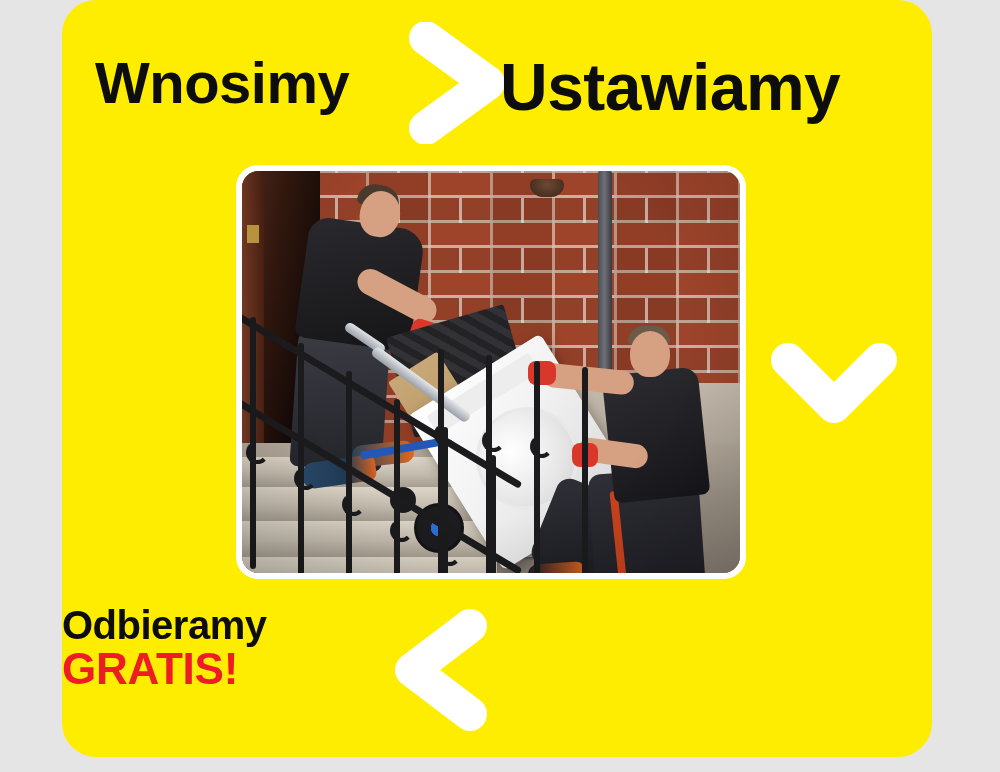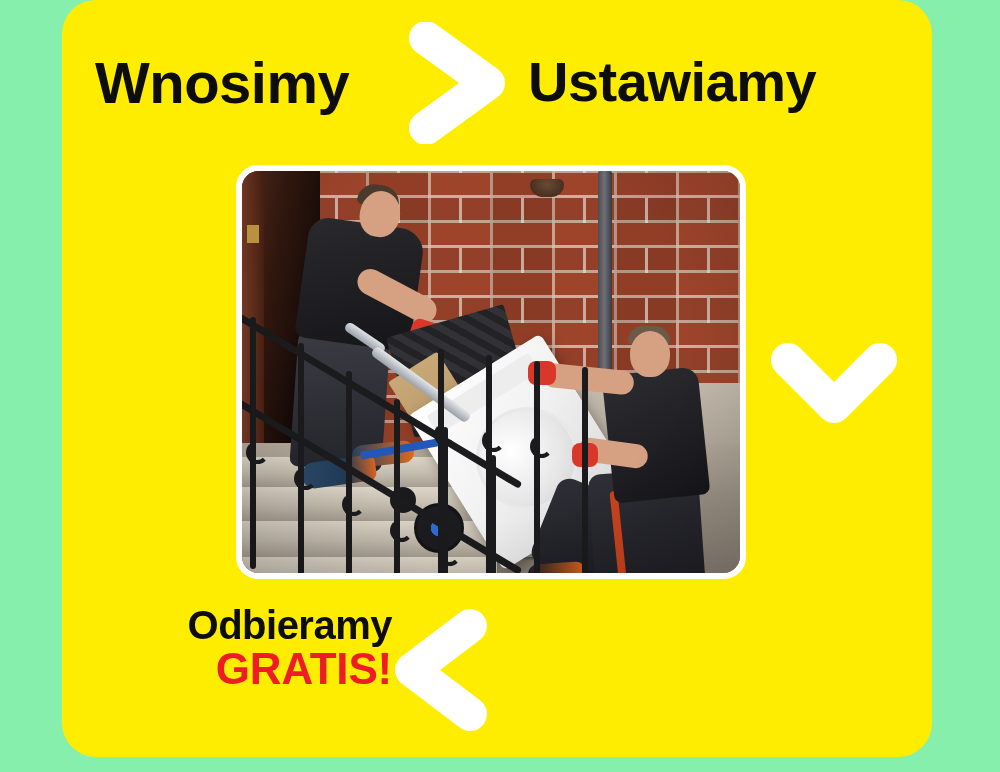--- a/index.html
+++ b/index.html
@@ -10,21 +10,21 @@
   body {
     width: 1000px;
     height: 772px;
     font-family: "Liberation Sans", sans-serif;
     overflow: hidden;
   }
   #banner {
     position: relative;
     width: 1000px;
     height: 772px;
-    background: #86efac;
+    background: #e5e5e5;
   }
   
   .yellow-card {
     position: absolute;
     left: 62px;
     top: 0px;
     width: 870px;
     height: 757px;
     background: #ffed00;
     border-radius: 34px;
@@ -38,36 +38,36 @@
     letter-spacing: -0.5px;
     white-space: nowrap;
     line-height: 1;
   }
   #txt-wnosimy {
     left: 95px;
     top: 54px;
     font-size: 58px;
   }
   #txt-ustawiamy {
-    left: 528px;
+    left: 500px;
     top: 54px;
-    font-size: 56px;
+    font-size: 66px;
   }
   #txt-podlaczamy {
     left: 500px;
     top: 634px;
     font-size: 58px;
   }
   
   #block-odbieramy {
     position: absolute;
     left: 62px;
     top: 604px;
     width: 330px;
-    text-align: right;
+    text-align: left;
     line-height: 1.06;
   }
   #block-odbieramy .l1,
   #block-odbieramy .l2 {
     display: block;
     color: #0d0d0d;
     font-family: "Liberation Sans", sans-serif;
     font-weight: bold;
     font-size: 40px;
     letter-spacing: -0.5px;

